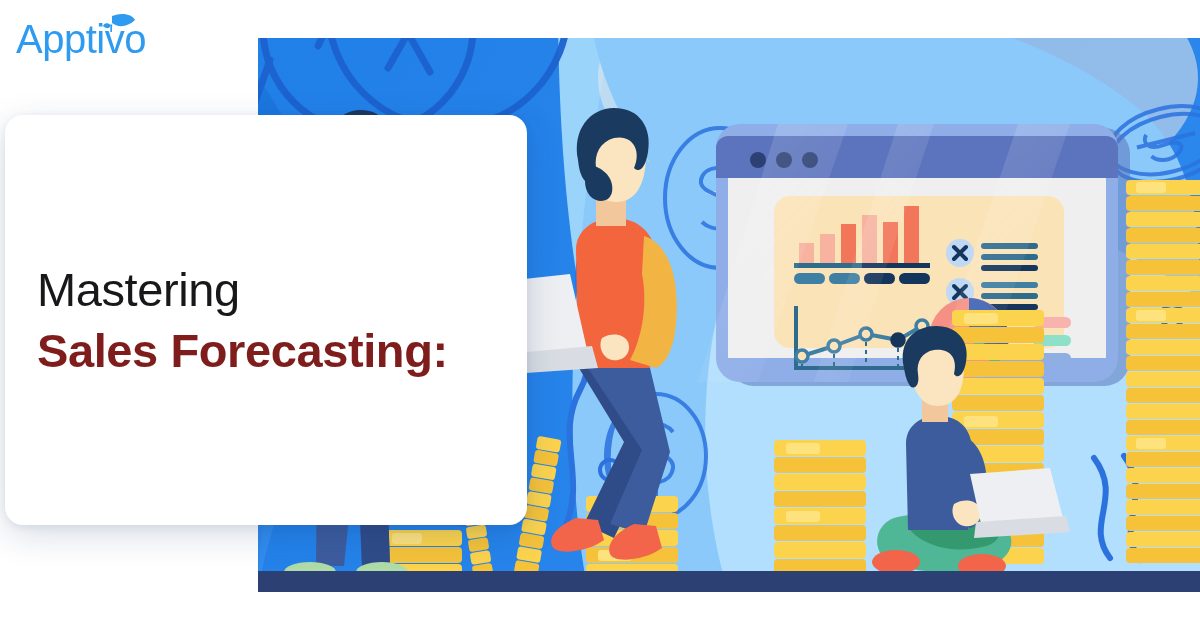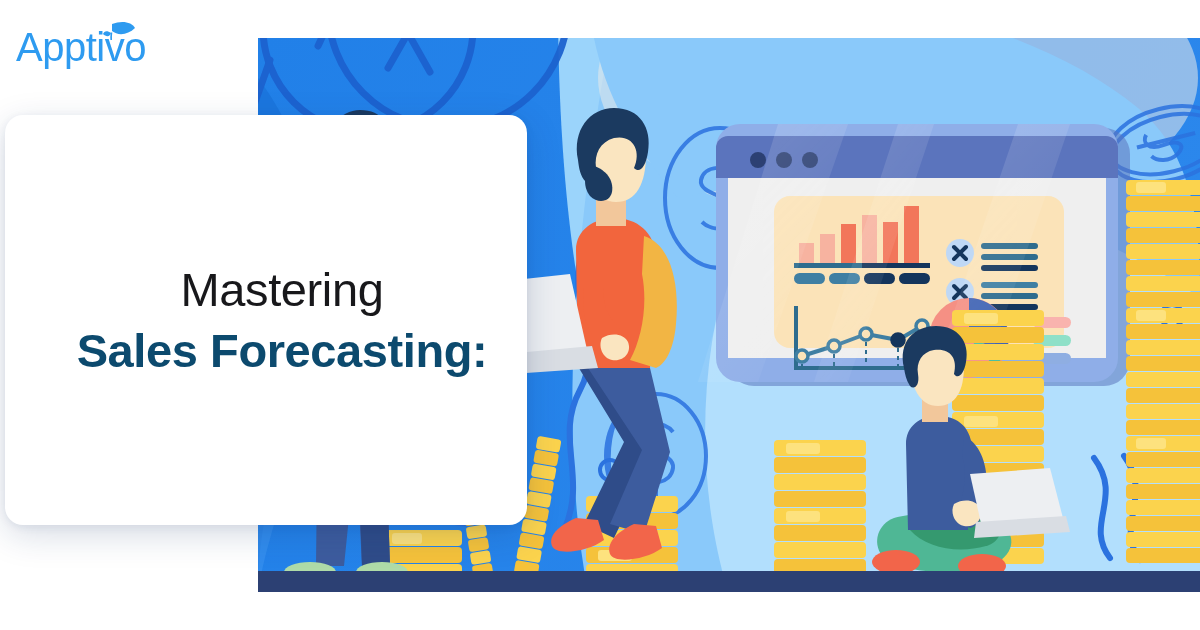--- a/index.html
+++ b/index.html
@@ -5,53 +5,52 @@
   * { margin:0; padding:0; box-sizing:border-box; }
   html,body { width:1200px; height:630px; overflow:hidden; }
   body {
     background:#ffffff;
     font-family:"Liberation Sans", sans-serif;
     position:relative;
   }
 
   
   #logo {
-    position:absolute; left:14px; top:18px;
+    position:absolute; left:14px; top:10px;
     width:170px; height:52px;
   }
 
   
   #illustration {
     position:absolute; left:258px; top:38px;
     width:942px; height:554px;
     overflow:hidden;
   }
   #illus-svg { display:block; width:942px; height:554px; }
 
   
   #title-card {
     position:absolute; left:5px; top:115px;
     width:522px; height:410px;
     background:#ffffff;
     border-radius:18px;
     box-shadow:0 10px 34px rgba(20,50,100,0.17), 0 2px 8px rgba(20,50,100,0.08);
     display:flex; flex-direction:column; justify-content:center;
     padding:0 0 0 32px;
-    text-align:center;
   }
   .tline {
     font-size:47px;
     line-height:1.30;
     letter-spacing:-0.4px;
     color:#18181b;
     font-weight:400;
     white-space:nowrap;
   }
   .tline.accent {
-    color:#0c4a6e;
+    color:#7f1d1d;
     font-weight:700;
   }
 </style>
 </head>
 <body>
 
 <div id="logo">
   <svg viewBox="0 0 170 52" width="170" height="52" aria-hidden="true">
 
     <g>

